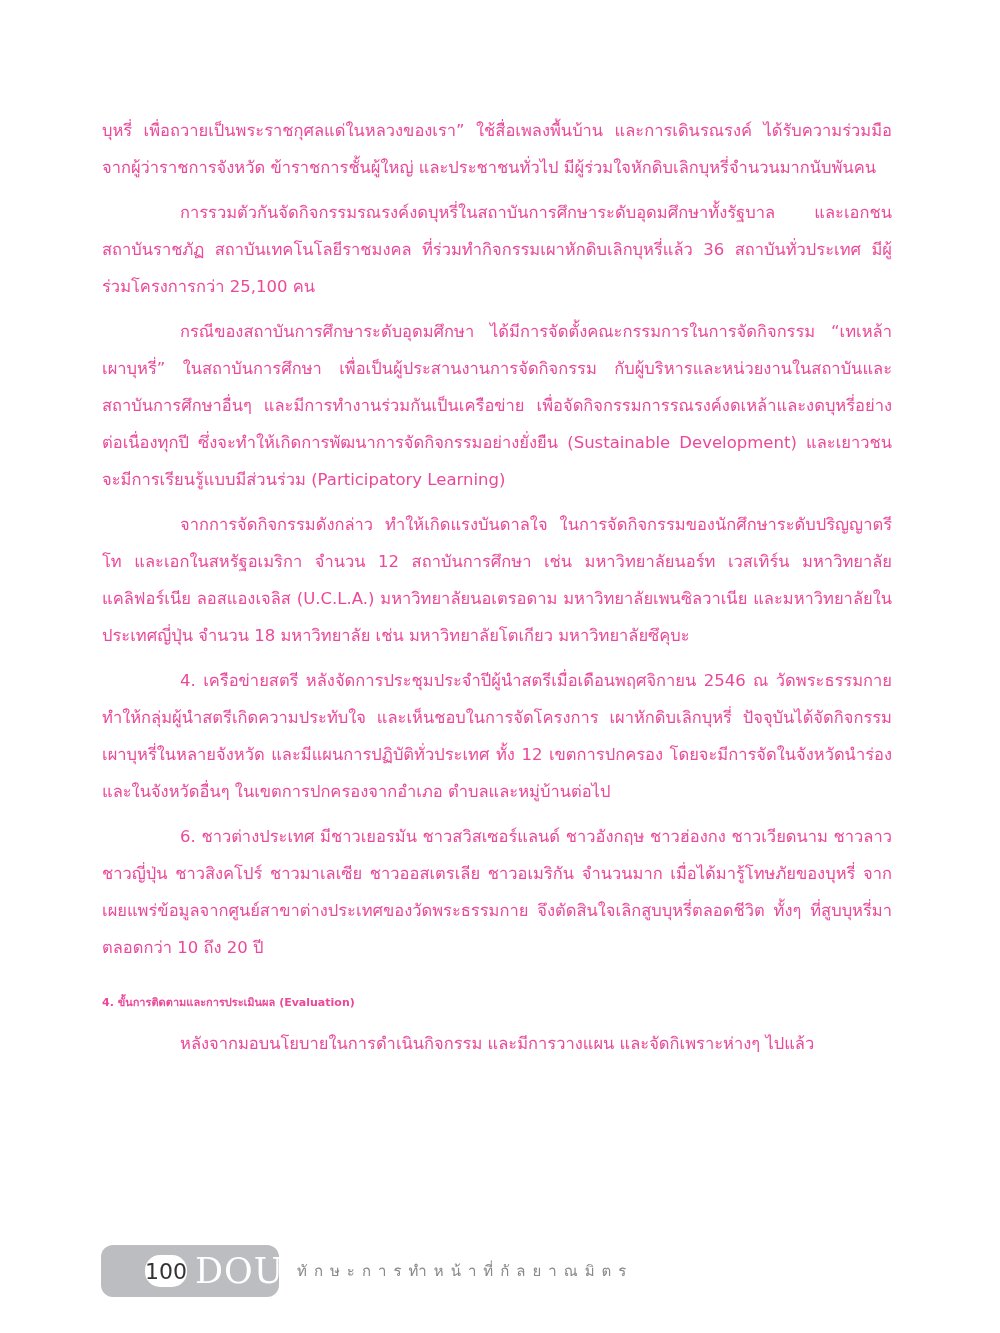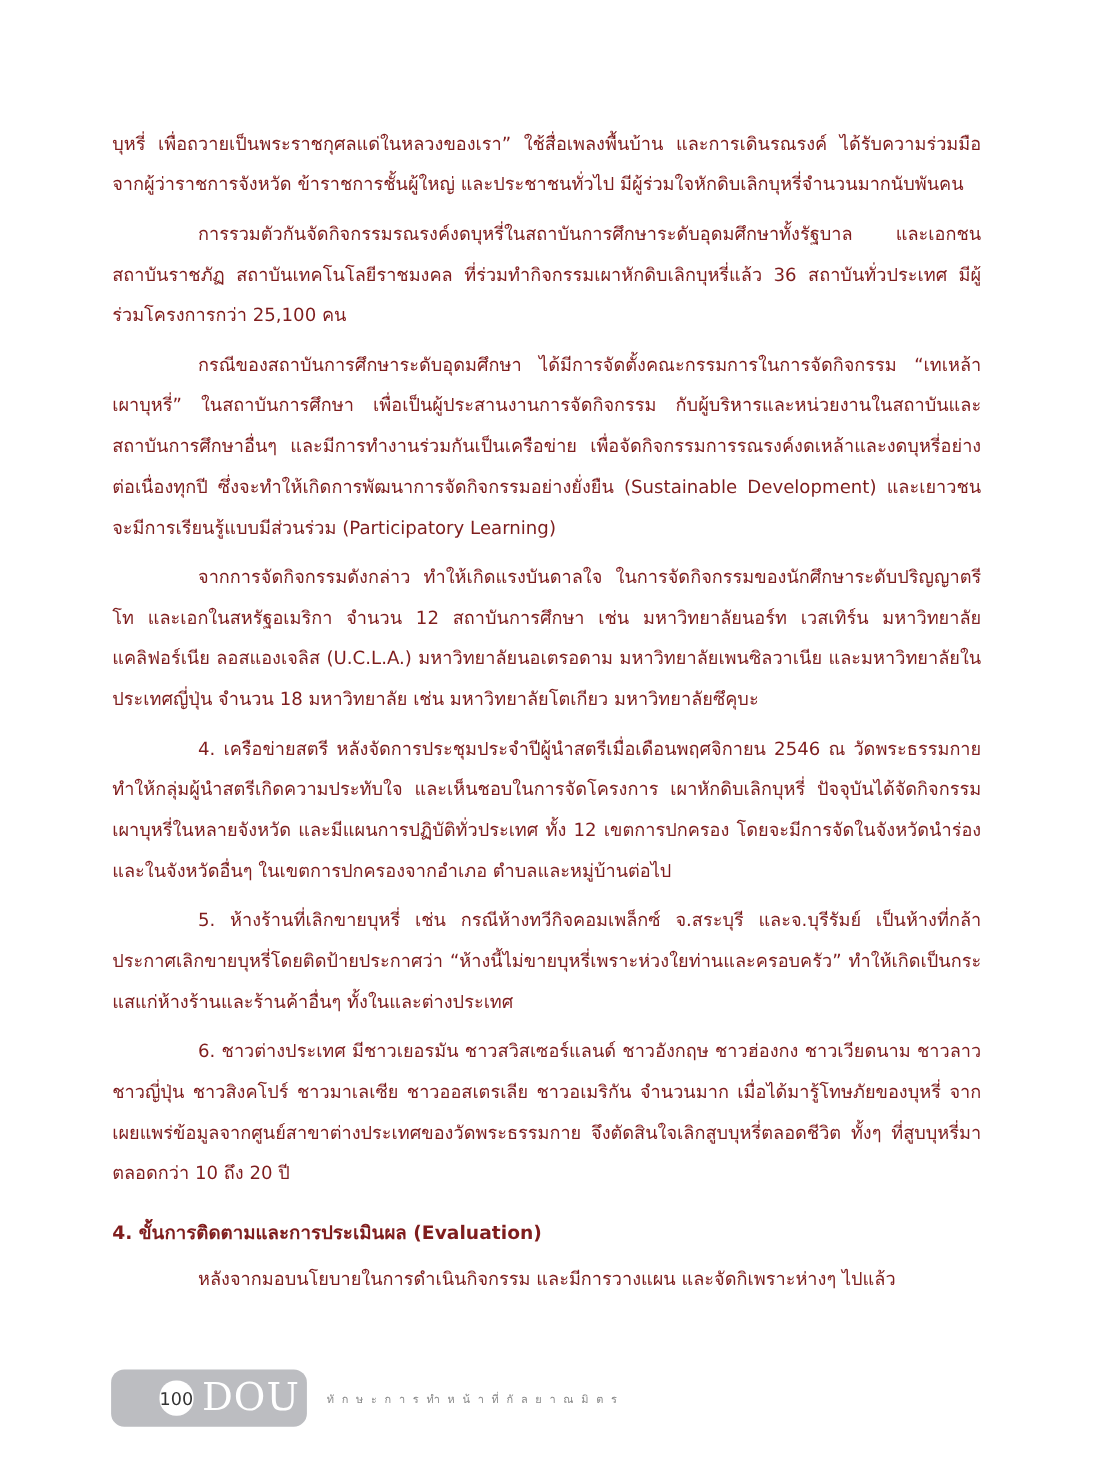--- a/index.html
+++ b/index.html
@@ -1,59 +1,58 @@
 <!DOCTYPE html>
 <html><head>
 <meta charset="utf-8">
 <style>
   html, body { margin: 0; padding: 0; background: #ffffff; }
   body { width: 1000px; height: 1333px; position: relative; overflow: hidden; }
   .page {
     position: absolute; left: 102px; top: 112px; width: 790px;
     font-family: "DejaVu Sans", sans-serif;
-    font-size: 16.5px; line-height: 37px; color: #7f1d1d;
+    font-size: 16.5px; line-height: 37px; color: #ec4899;
     text-align: justify;
   }
   .para { margin: 0 0 8px 0; }
   .para.indent { text-indent: 78px; }
   .heading {
-    font-weight: bold; margin: 18px 0 4px 0; font-size: 17px;
+    font-weight: bold; margin: 18px 0 4px 0; font-size: 11px;
   }
   .footer {
     position: absolute; left: 101px; top: 1245px;
     display: flex; align-items: center;
   }
   .badge {
     background: #bcbdc1; border-radius: 12px; height: 52px; width: 178px;
     display: flex; align-items: center; padding: 0 8px; box-sizing: border-box;
   }
   .page-num {
     background: #ffffff; border-radius: 15px; height: 32px; width: 60px;
     display: flex; align-items: center; justify-content: center;
-    font-family: "DejaVu Sans", sans-serif; font-size: 16px; color: #333; margin-left: 36px;
+    font-family: "DejaVu Sans", sans-serif; font-size: 22px; color: #333; margin-left: 36px;
   }
   .logo {
     font-family: "DejaVu Serif", serif; font-size: 35px; color: #ffffff;
     margin-left: 8px; letter-spacing: 1px; line-height: 52px;
   }
   .book-title {
     margin-left: 18px; font-family: "DejaVu Sans", sans-serif;
-    font-size: 10px; color: #888888; letter-spacing: 7px;
+    font-size: 15px; color: #888888; letter-spacing: 7px;
   }
 </style>
 </head>
 <body>
 
 <div class="page">
   <p class="para">บุหรี่ เพื่อถวายเป็นพระราชกุศลแด่ในหลวงของเรา” ใช้สื่อเพลงพื้นบ้าน และการเดินรณรงค์ ได้รับความร่วมมือจากผู้ว่าราชการจังหวัด ข้าราชการชั้นผู้ใหญ่ และประชาชนทั่วไป มีผู้ร่วมใจหักดิบเลิกบุหรี่จำนวนมากนับพันคน</p>
   <p class="para indent">การรวมตัวกันจัดกิจกรรมรณรงค์งดบุหรี่ในสถาบันการศึกษาระดับอุดมศึกษาทั้งรัฐบาล และเอกชน สถาบันราชภัฏ สถาบันเทคโนโลยีราชมงคล ที่ร่วมทำกิจกรรมเผาหักดิบเลิกบุหรี่แล้ว 36 สถาบันทั่วประเทศ มีผู้ร่วมโครงการกว่า 25,100 คน</p>
   <p class="para indent">กรณีของสถาบันการศึกษาระดับอุดมศึกษา ได้มีการจัดตั้งคณะกรรมการในการจัดกิจกรรม “เทเหล้าเผาบุหรี่” ในสถาบันการศึกษา เพื่อเป็นผู้ประสานงานการจัดกิจกรรม กับผู้บริหารและหน่วยงานในสถาบันและสถาบันการศึกษาอื่นๆ และมีการทำงานร่วมกันเป็นเครือข่าย เพื่อจัดกิจกรรมการรณรงค์งดเหล้าและงดบุหรี่อย่างต่อเนื่องทุกปี ซึ่งจะทำให้เกิดการพัฒนาการจัดกิจกรรมอย่างยั่งยืน (Sustainable Development) และเยาวชนจะมีการเรียนรู้แบบมีส่วนร่วม (Participatory Learning)</p>
   <p class="para indent">จากการจัดกิจกรรมดังกล่าว ทำให้เกิดแรงบันดาลใจ ในการจัดกิจกรรมของนักศึกษาระดับปริญญาตรี โท และเอกในสหรัฐอเมริกา จำนวน 12 สถาบันการศึกษา เช่น มหาวิทยาลัยนอร์ท เวสเทิร์น มหาวิทยาลัยแคลิฟอร์เนีย ลอสแองเจลิส (U.C.L.A.) มหาวิทยาลัยนอเตรอดาม มหาวิทยาลัยเพนซิลวาเนีย และมหาวิทยาลัยในประเทศญี่ปุ่น จำนวน 18 มหาวิทยาลัย เช่น มหาวิทยาลัยโตเกียว มหาวิทยาลัยซึคุบะ</p>
   <p class="para indent">4. เครือข่ายสตรี หลังจัดการประชุมประจำปีผู้นำสตรีเมื่อเดือนพฤศจิกายน 2546 ณ วัดพระธรรมกาย ทำให้กลุ่มผู้นำสตรีเกิดความประทับใจ และเห็นชอบในการจัดโครงการ เผาหักดิบเลิกบุหรี่ ปัจจุบันได้จัดกิจกรรมเผาบุหรี่ในหลายจังหวัด และมีแผนการปฏิบัติทั่วประเทศ ทั้ง 12 เขตการปกครอง โดยจะมีการจัดในจังหวัดนำร่อง และในจังหวัดอื่นๆ ในเขตการปกครองจากอำเภอ ตำบลและหมู่บ้านต่อไป</p>
-  <p class="para indent">5. ห้างร้านที่เลิกขายบุหรี่ เช่น กรณีห้างทวีกิจคอมเพล็กซ์ จ.สระบุรี และจ.บุรีรัมย์ เป็นห้างที่กล้าประกาศเลิกขายบุหรี่โดยติดป้ายประกาศว่า “ห้างนี้ไม่ขายบุหรี่เพราะห่วงใยท่านและครอบครัว” ทำให้เกิดเป็นกระแสแก่ห้างร้านและร้านค้าอื่นๆ ทั้งในและต่างประเทศ</p>
   <p class="para indent">6. ชาวต่างประเทศ มีชาวเยอรมัน ชาวสวิสเซอร์แลนด์ ชาวอังกฤษ ชาวฮ่องกง ชาวเวียดนาม ชาวลาว ชาวญี่ปุ่น ชาวสิงคโปร์ ชาวมาเลเซีย ชาวออสเตรเลีย ชาวอเมริกัน จำนวนมาก เมื่อได้มารู้โทษภัยของบุหรี่ จากเผยแพร่ข้อมูลจากศูนย์สาขาต่างประเทศของวัดพระธรรมกาย จึงตัดสินใจเลิกสูบบุหรี่ตลอดชีวิต ทั้งๆ ที่สูบบุหรี่มาตลอดกว่า 10 ถึง 20 ปี</p>
   <div class="heading">4. ขั้นการติดตามและการประเมินผล (Evaluation)</div>
   <p class="para indent">หลังจากมอบนโยบายในการดำเนินกิจกรรม และมีการวางแผน และจัดกิเพราะห่างๆ ไปแล้ว</p>
 </div>
 
 <div class="footer">
   <div class="badge">
     <div class="page-num">100</div>
     <div class="logo">DOU</div>
   </div>

